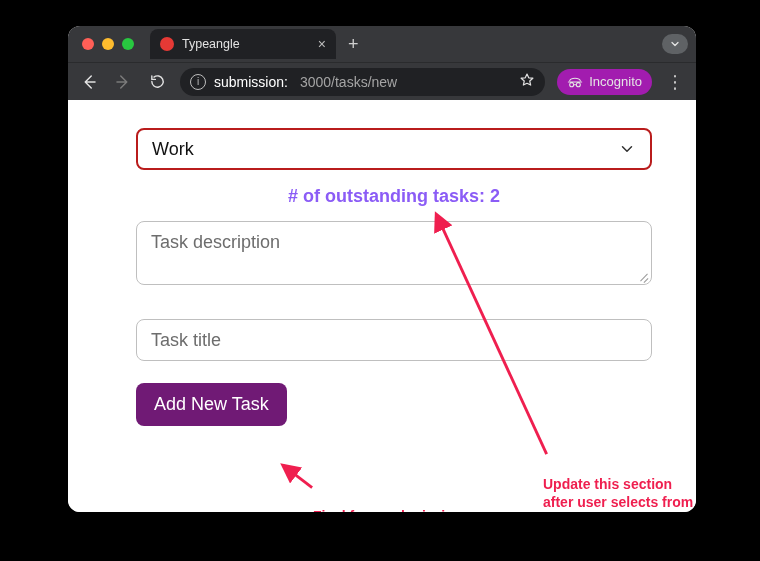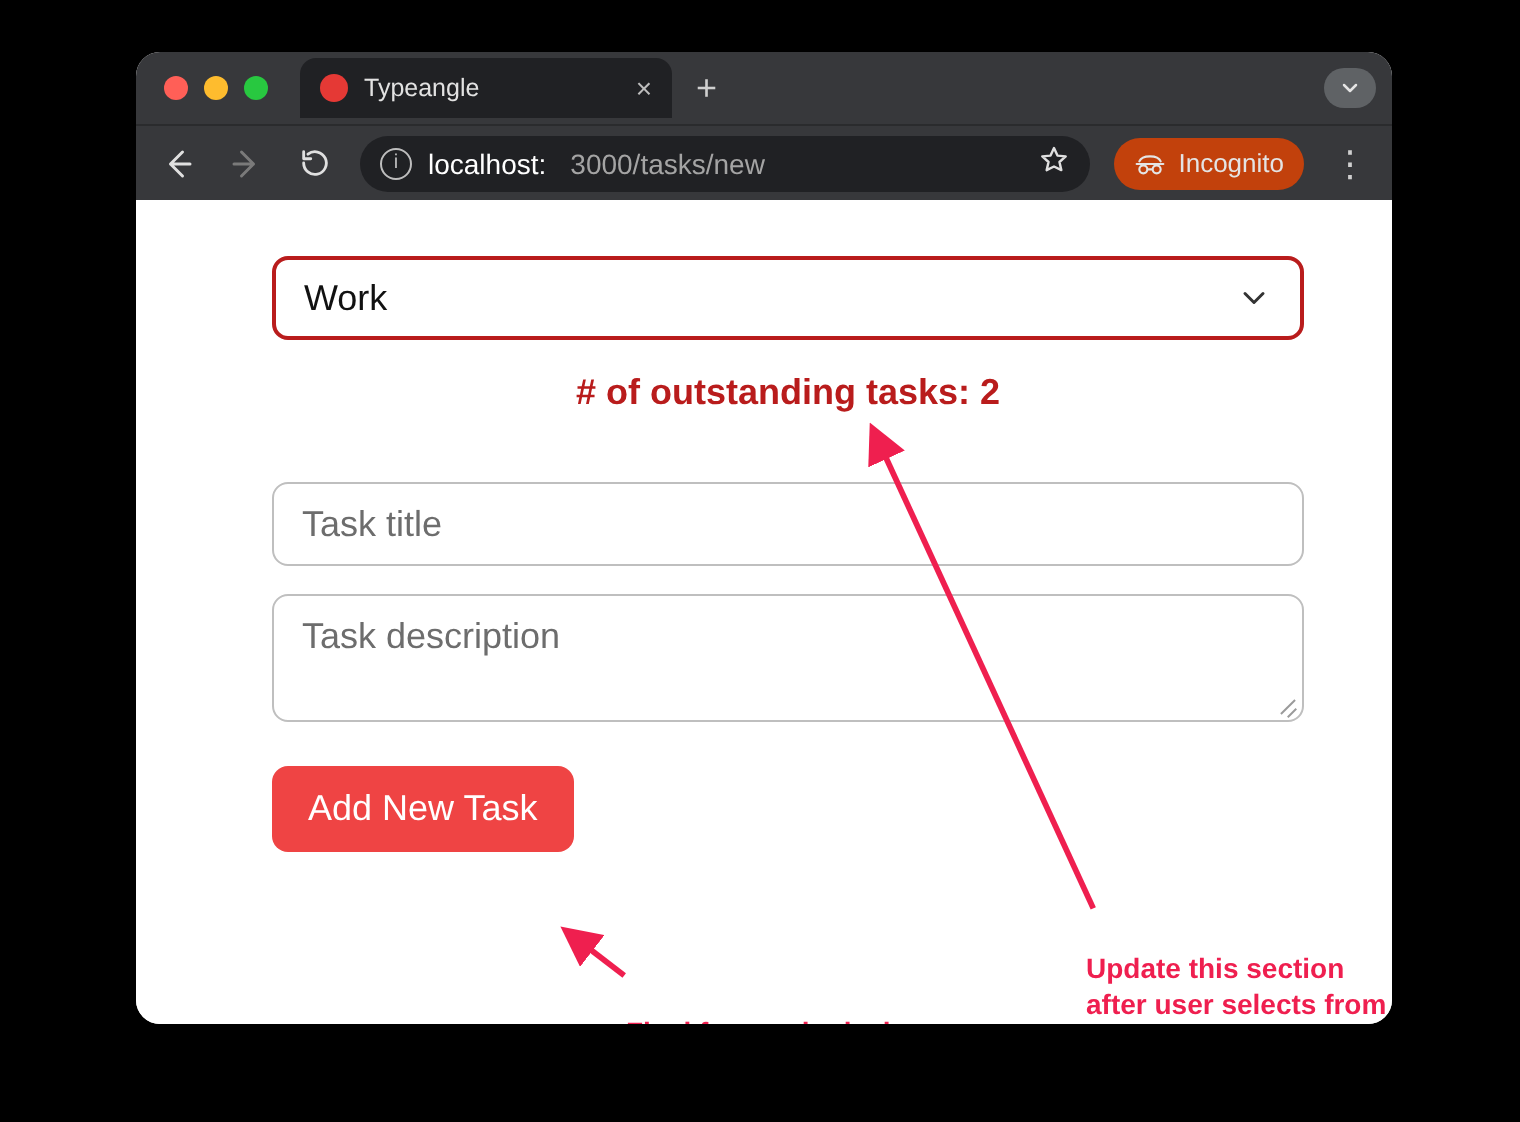--- a/index.html
+++ b/index.html
@@ -42,45 +42,45 @@
   .navbtn { width: 22px; height: 22px; display: flex; align-items: center; justify-content: center; color: #cfcfcf; cursor: pointer; }
   .navbtn.dis { color: #7a7a7a; cursor: default; }
   .addrbar {
     flex: 1; height: 28px; background: #202124; border-radius: 14px;
     display: flex; align-items: center; padding: 0 10px; gap: 8px; color: #cfcfcf; font-size: 14px;
   }
   .addr-info { width: 16px; height: 16px; border: 1.5px solid #bdbdbd; border-radius: 50%; display:flex;align-items:center;justify-content:center;font-size:10px;color:#bdbdbd;line-height:1;}
   .addr-host { color: #fff; }
   .addr-path { color: #a4a4a4; margin-left: 12px; }
   .addr-star { margin-left: auto; color: #cfcfcf; }
-  .incog-pill { display: flex; align-items: center; gap: 6px; background: #c2410c; color: #e4e4e4; height: 26px; padding: 0 10px; border-radius: 13px; font-size: 13px; }
+  .incog-pill { display: flex; align-items: center; gap: 6px; background: #a21caf; color: #e4e4e4; height: 26px; padding: 0 10px; border-radius: 13px; font-size: 13px; }
   .kebab { color: #cfcfcf; font-size: 18px; padding: 0 2px; cursor: pointer; }
 
   
   .content { flex: 1; background: #fff; position: relative; overflow: hidden; }
   .form-wrap { position: absolute; left: 68px; top: 28px; width: 516px; }
   .select {
     width: 100%; height: 42px; border: 2px solid #b91c1c; border-radius: 8px;
     display: flex; align-items: center; padding: 0 14px; font-size: 18px; color: #111; cursor: pointer;
     background:#fff;
   }
   .select .sel-val { flex: 1; }
-  .count-line { text-align: center; margin-top: 16px; font-size: 18px; font-weight: 700; color: #b91c1c; }
+  .count-line { text-align: center; margin-top: 16px; font-size: 18px; font-weight: 700; color: #8b5cf6; }
   .field {
     width: 100%; border: 1px solid #bfbfbf; border-radius: 8px;
     font-size: 18px; color: #6d6d6d; padding: 10px 14px; background:#fff;
   }
   .field.title { margin-top: 34px; height: 42px; }
   .field.desc { margin-top: 14px; height: 64px; position: relative; }
   .resize-grip { position: absolute; right: 3px; bottom: 3px; width: 10px; height: 10px; }
   .resize-grip::before, .resize-grip::after { content:""; position:absolute; background:#9a9a9a; height:1px; transform: rotate(-45deg);}
   .resize-grip::before { width: 10px; right: -1px; bottom: 3px;}
   .resize-grip::after { width: 6px; right: -1px; bottom: 0px;}
   .submit {
-    margin-top: 22px; background: #ef4444; color: #fff; border: none;
+    margin-top: 22px; background: #701a75; color: #fff; border: none;
     font-size: 18px; padding: 11px 18px; border-radius: 8px; cursor: pointer;
   }
 
   
   .anno { position: absolute; color: #ef1f4f; font-size: 14px; font-weight: 600; line-height: 1.25; pointer-events: none; }
   .anno.a1 { left: 475px; top: 376px; width: 160px; }
   .anno.a2 { left: 245px; top: 408px; }
   svg.overlay { position: absolute; inset: 0; pointer-events: none; }
 </style>
 </head>
@@ -122,21 +122,21 @@
           <path d="M9 4l8 8-8 8M17 12H4" fill="none" stroke="#7a7a7a" stroke-width="2" stroke-linecap="round" stroke-linejoin="round"></path>
         </svg>
     </div>
     <div class="navbtn">
       <svg width="17" height="17" viewBox="0 0 24 24">
           <path d="M4 12a8 8 0 1 0 3-6.2M4 4v5h5" fill="none" stroke="#e0e0e0" stroke-width="2" stroke-linecap="round" stroke-linejoin="round"></path>
         </svg>
     </div>
     <div class="addrbar">
       <div class="addr-info">i</div>
-      <span><span class="addr-host">localhost:</span><span class="addr-path">3000/tasks/new</span></span>
+      <span><span class="addr-host">submission:</span><span class="addr-path">3000/tasks/new</span></span>
       <span class="addr-star">
         <svg width="16" height="16" viewBox="0 0 24 24">
             <path d="M12 3l2.6 5.7 6.2.6-4.7 4.2 1.4 6.1L12 16.9 6.5 19.6l1.4-6.1L3.2 9.3l6.2-.6z" fill="none" stroke="#e0e0e0" stroke-width="1.8" stroke-linejoin="round"></path>
           </svg>
       </span>
     </div>
     <div class="incog-pill">
       <svg width="16" height="16" viewBox="0 0 24 24">
           <path d="M4 10c2-5 14-5 16 0M2 12h20M7 19a3 3 0 1 0 0-6 3 3 0 0 0 0 6zm10 0a3 3 0 1 0 0-6 3 3 0 0 0 0 6zM10 16h4" fill="none" stroke="#e4e4e4" stroke-width="1.6" stroke-linecap="round"></path>
         </svg>
@@ -152,27 +152,27 @@
         <span class="sel-val">Work</span>
         <svg width="18" height="18" viewBox="0 0 24 24">
             <path d="M6 9l6 6 6-6" fill="none" stroke="#333" stroke-width="2" stroke-linecap="round" stroke-linejoin="round"></path>
           </svg>
       </div>
 
       <div class="count-line">
         <span># of outstanding tasks: </span><span>2</span>
       </div>
 
-      <div class="field title">
-        <span>Task title</span>
-      </div>
-
       <div class="field desc">
         <span>Task description</span>
         <div class="resize-grip"></div>
+      </div>
+
+      <div class="field title">
+        <span>Task title</span>
       </div>
 
       <button class="submit">
         <span>Add New Task</span>
       </button>
     </div>
 
     <svg class="overlay" viewBox="0 0 656 412">
       <defs>
         <marker id="ah" viewBox="0 0 10 10" refX="8" refY="5" markerWidth="7" markerHeight="7" orient="auto-start-reverse">

